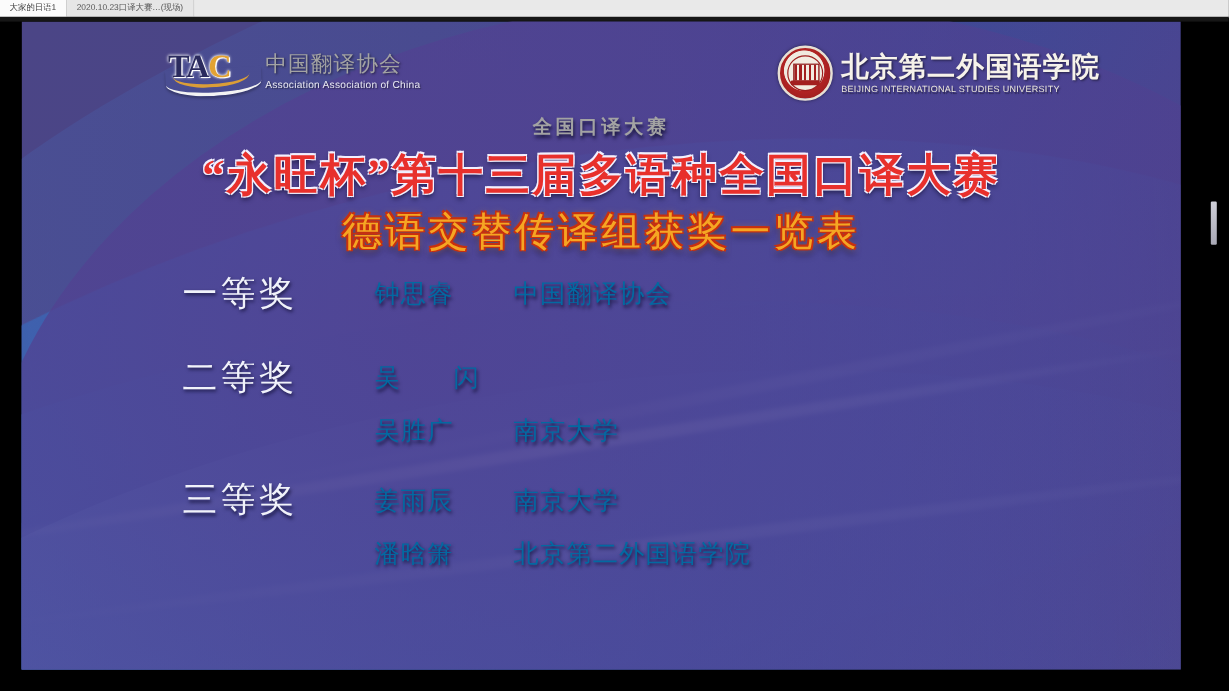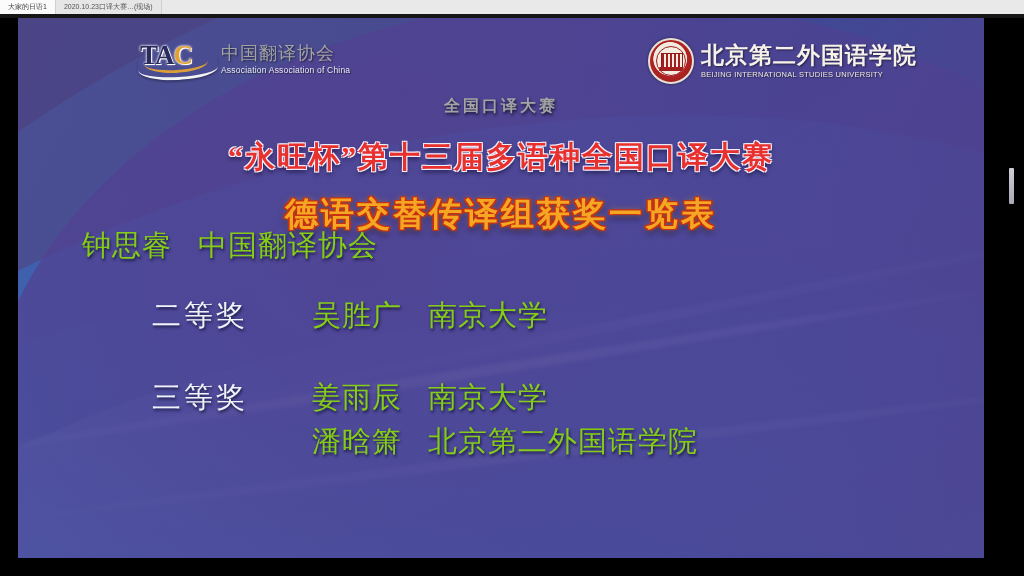--- a/index.html
+++ b/index.html
@@ -149,62 +149,61 @@
   }
 
   
   .title-wrap{position:absolute;left:0;top:78px;width:966px;text-align:center;}
   .title-1{
     font-family:"Liberation Serif","DejaVu Serif",serif;
     font-weight:bold;font-size:16px;color:#a3a3a3;letter-spacing:3px;
     text-shadow:1px 2px 3px rgba(12,10,40,.85);
   }
   .title-2{
-    margin-top:20px;
-    font-family:"Liberation Serif","DejaVu Serif",serif;
-    font-weight:bold;font-size:30px;letter-spacing:2px;color:#e8302c;
+    margin-top:4px;
+    font-family:"Liberation Serif","DejaVu Serif",serif;
+    font-weight:bold;font-size:37px;letter-spacing:2px;color:#e8302c;
     text-shadow:
       -1px -1px 0 #f2f0ff, 1px -1px 0 #f2f0ff, -1px 1px 0 #f2f0ff, 1px 1px 0 #f2f0ff,
       0 3px 4px rgba(10,8,36,.7);
   }
   .title-3{
-    margin-top:14px;
-    font-family:"Liberation Serif","DejaVu Serif",serif;
-    font-weight:bold;font-size:33px;letter-spacing:3px;
+    font-family:"Liberation Serif","DejaVu Serif",serif;
+    font-weight:normal;font-size:33px;letter-spacing:3px;
     color:#f5a623;
     text-shadow:
       -1.4px -1.4px 0 #c8300f, 1.4px -1.4px 0 #c8300f, -1.4px 1.4px 0 #c8300f, 1.4px 1.4px 0 #c8300f,
       0 0 6px rgba(255,170,40,.55), 0 4px 6px rgba(10,8,36,.65);
   }
 
   
   .awards{position:absolute;left:0;top:205px;width:966px;}
   .award-group{display:flex;align-items:flex-start;margin-bottom:26px;}
   .award-label{
     width:230px;text-align:right;padding-right:0;
     font-family:"Liberation Serif","DejaVu Serif",serif;
     font-size:29px;color:#f0f2fa;letter-spacing:3px;
     text-shadow:1px 2px 3px rgba(10,8,40,.75);
     line-height:44px;
   }
   .award-entries{margin-left:64px;}
   .entry{
     display:flex;align-items:center;line-height:44px;white-space:nowrap;
     font-family:"Liberation Serif","DejaVu Serif",serif;
-    font-size:29px;color:#84cc16;
+    font-size:21px;color:#0369a1;
     text-shadow:1px 2px 3px rgba(10,8,40,.75);
   }
   .entry .nm{
     display:inline-block;min-width:104px;letter-spacing:1px;
   }
   .entry .nm.spaced{letter-spacing:1px;}
   .entry .sch{margin-left:12px;letter-spacing:1px;}
 
   
-  .g2{margin-bottom:38px;}
+  .g2{margin-bottom:14px;}
   .g3{margin-bottom:0;}
 
   
   .scroll-thumb{
     position:absolute;right:10px;top:168px;width:5px;height:36px;
     background:linear-gradient(#cfcfd8,#a9a9b6);border-radius:1px;
   }
 </style>
 </head>
 <body>
@@ -268,32 +267,34 @@
 
     <div class="title-wrap">
       <div class="title-1">全国口译大赛</div>
       <div class="title-2">“永旺杯”第十三届多语种全国口译大赛</div>
       <div class="title-3">德语交替传译组获奖一览表</div>
     </div>
 
     <div class="awards">
 
       <div class="award-group">
+        <div class="award-label">一等奖</div>
         <div class="award-entries">
           <div class="entry">
             <span class="nm">钟思睿</span>
             <span class="sch">中国翻译协会</span>
           </div>
         </div>
       </div>
 
       <div class="award-group g2">
         <div class="award-label">二等奖</div>
         <div class="award-entries">
           <div class="entry">
+            <span class="nm spaced">吴　　闪</span>
           </div>
           <div class="entry">
             <span class="nm">吴胜广</span>
             <span class="sch">南京大学</span>
           </div>
         </div>
       </div>
 
       <div class="award-group g3">
         <div class="award-label">三等奖</div>

